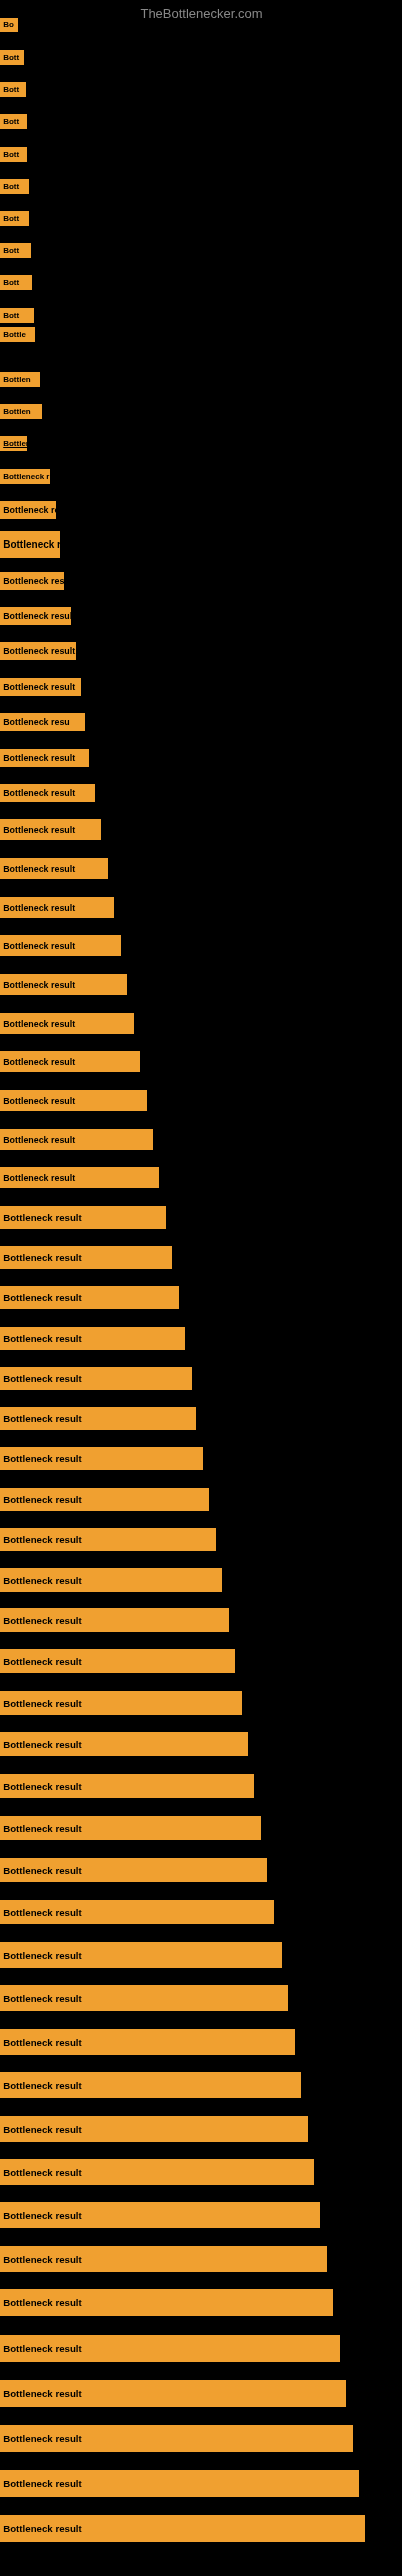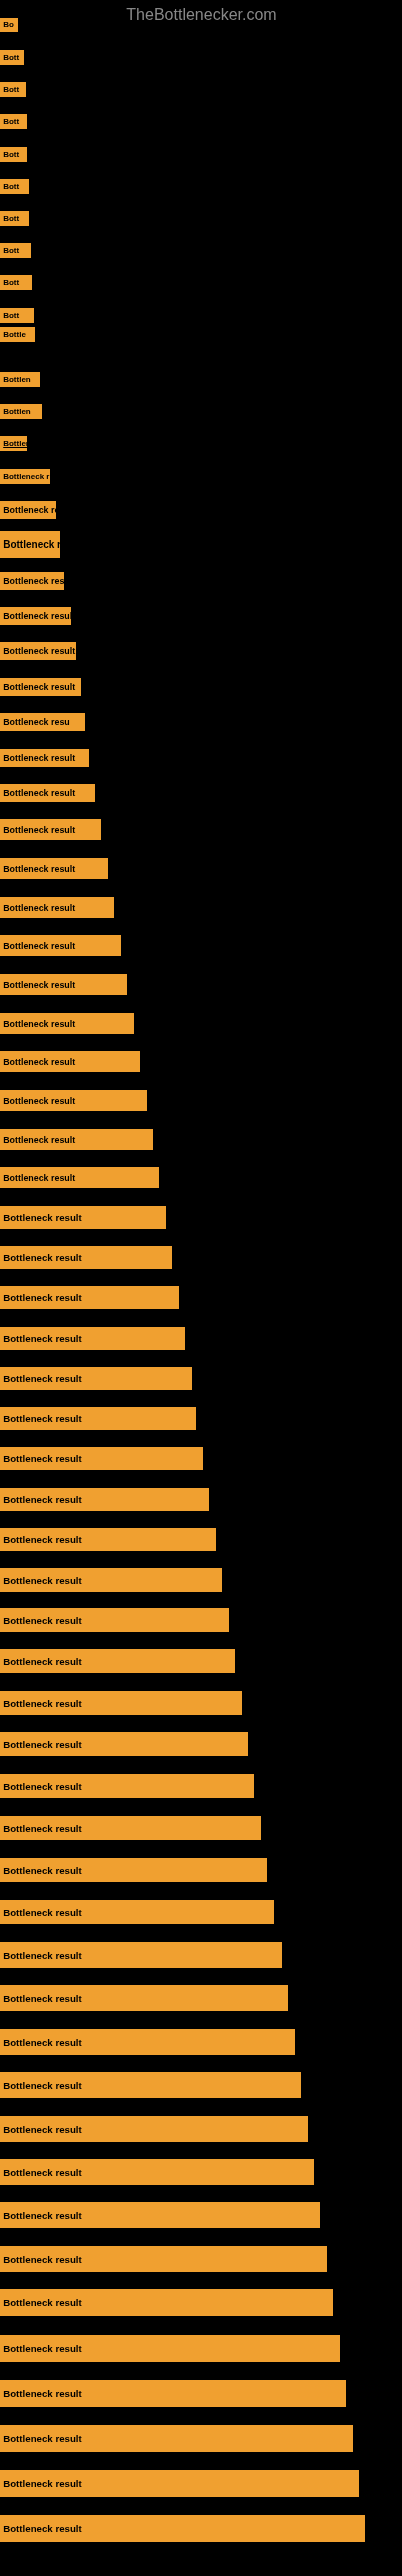--- a/index.html
+++ b/index.html
@@ -9,21 +9,21 @@
     }
     body {
       background-color: #000000;
       width: 403px;
       min-height: 2576px;
       font-family: Arial, sans-serif;
       position: relative;
     }
     .site-title {
       color: #888888;
-      font-size: 16px;
+      font-size: 13px;
       text-align: center;
       padding: 6.4px 0 3.2px 0;
       position: absolute;
       top: 0;
       left: 0;
       right: 0;
     }
     .bar-row {
       position: absolute;
       left: 0;

